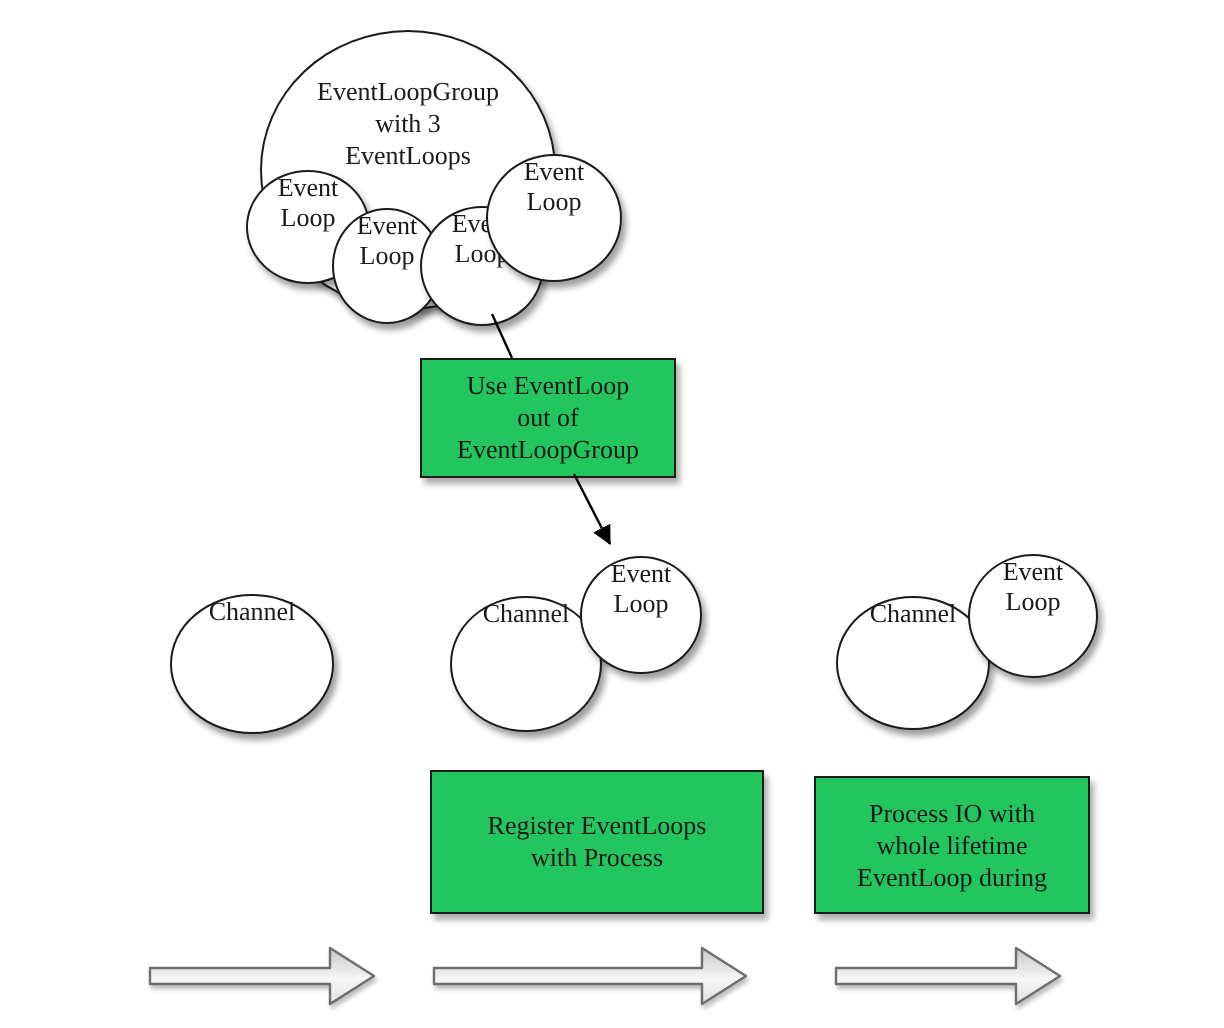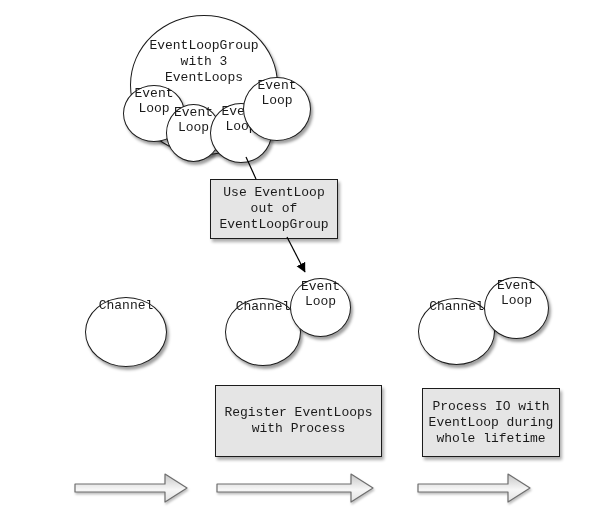--- a/index.html
+++ b/index.html
@@ -1,28 +1,28 @@
 <!DOCTYPE html>
 <html><head>
 <meta charset="utf-8">
 <style>
   html,body{margin:0;padding:0;background:#ffffff;}
   .canvas{
     position:relative;width:612px;height:514px;background:#ffffff;
-    font-family:Liberation Mono, monospace;color:#1a1a1a;overflow:hidden;
+    font-family:Liberation Serif, serif;color:#1a1a1a;overflow:hidden;
   }
   .el{
     position:absolute;background:#ffffff;border:1px solid #1c1c1c;border-radius:50%;
     display:flex;flex-direction:column;align-items:center;
     text-align:center;font-size:13px;line-height:15px;
     box-shadow:2px 3px 3px rgba(0,0,0,0.38);
   }
   .el.big{justify-content:flex-start;padding-top:22px;box-sizing:border-box;line-height:16px;}
   .bx{
-    position:absolute;background:#e5e5e5;border:1px solid #1c1c1c;
+    position:absolute;background:#22c55e;border:1px solid #1c1c1c;
     display:flex;flex-direction:column;align-items:center;justify-content:center;
     text-align:center;font-size:13px;line-height:16px;
     box-shadow:2px 3px 3px rgba(0,0,0,0.32);
   }
   .overlay{position:absolute;left:0;top:0;pointer-events:none;}
   .flow{position:absolute;filter:drop-shadow(1px 2px 1px rgba(0,0,0,0.25));}
 
   
   .elg      {left:130px;top:15px;width:148px;height:140px;}
   .lp1      {left:123px;top:85px; width:60px;height:55px;}
@@ -32,21 +32,21 @@
   .usebox   {left:210px;top:179px;width:126px;height:58px;line-height:16px;}
 
   
   .ch1      {left:85px; top:297px;width:80px;height:68px;}
   .ch2      {left:225px;top:298px;width:74px;height:66px;}
   .lpc2     {left:290px;top:278px;width:59px;height:57px;}
   .ch3      {left:418px;top:298px;width:75px;height:65px;}
   .lpc3     {left:484px;top:277px;width:63px;height:60px;}
   .bx1      {left:62px; top:384px;width:126px;height:73px;}
   .bx2      {left:215px;top:385px;width:165px;height:70px;}
-  .bx3      {left:407px;top:388px;width:136px;height:67px;margin-left:15px;}
+  .bx3      {left:407px;top:388px;width:136px;height:67px;}
 
   .fa1{left:74px; top:471px;}
   .fa2{left:216px;top:471px;}
   .fa3{left:417px;top:471px;}
 </style>
 </head>
 <body>
 
 <div class="canvas">
 
@@ -96,22 +96,22 @@
 
   <div class="el ch3">
     <div>Channel</div>
   </div>
   <div class="el lpc3">
     <div>Event</div>
     <div>Loop</div>
   </div>
   <div class="bx bx3">
     <div>Process IO with</div>
+    <div>whole lifetime</div>
     <div>EventLoop during</div>
-    <div>whole lifetime</div>
   </div>
 
   <svg class="flow fa1" width="114" height="34" viewBox="0 0 114 34">
     <defs>
       <linearGradient id="agrad" x1="0" y1="0" x2="0" y2="1">
         <stop offset="0" stop-color="#c6c6c6"></stop>
         <stop offset="0.55" stop-color="#f6f6f6"></stop>
         <stop offset="1" stop-color="#e2e2e2"></stop>
       </linearGradient>
     </defs>

